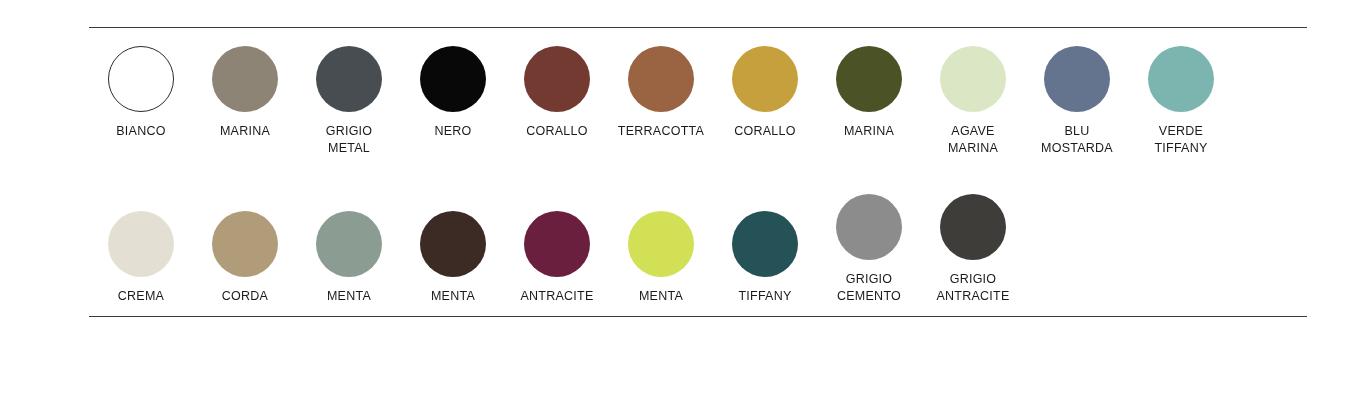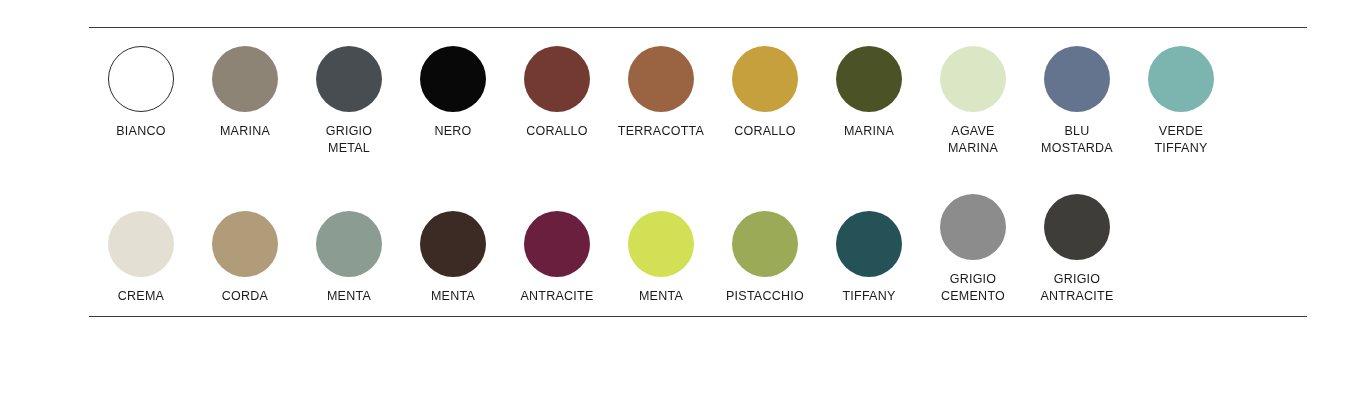--- a/index.html
+++ b/index.html
@@ -151,24 +151,20 @@
         </div>
         <div class="swatch">
           <div class="chip" style="background: rgb(107, 31, 63);"></div>
           <div class="chip-label">ANTRACITE</div>
         </div>
         <div class="swatch">
           <div class="chip" style="background: rgb(209, 224, 85);"></div>
           <div class="chip-label">MENTA</div>
         </div>
         <div class="swatch">
-          <div class="chip" style="background: rgb(154, 170, 86);"></div>
-          <div class="chip-label">PISTACCHIO</div>
-        </div>
-        <div class="swatch">
           <div class="chip" style="background: rgb(37, 82, 86);"></div>
           <div class="chip-label">TIFFANY</div>
         </div>
         <div class="swatch">
           <div class="chip" style="background: rgb(140, 140, 140);"></div>
           <div class="chip-label">GRIGIO
 CEMENTO</div>
         </div>
         <div class="swatch">
           <div class="chip" style="background: rgb(63, 61, 58);"></div>

